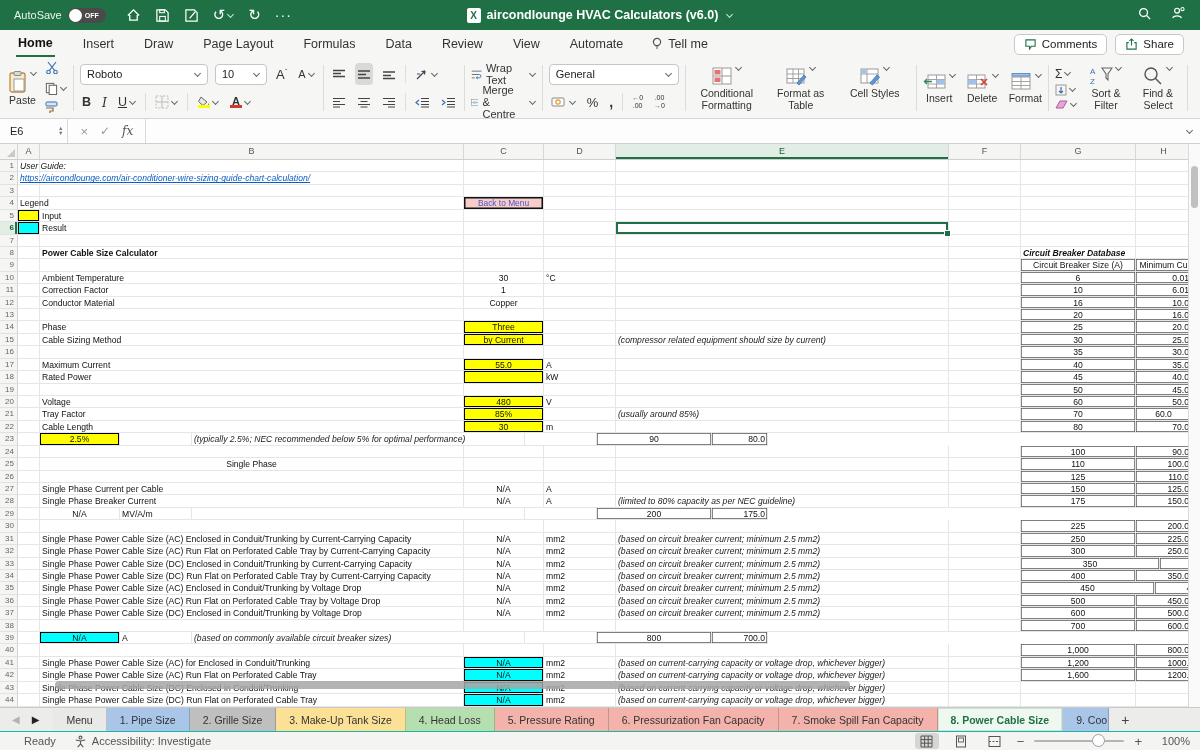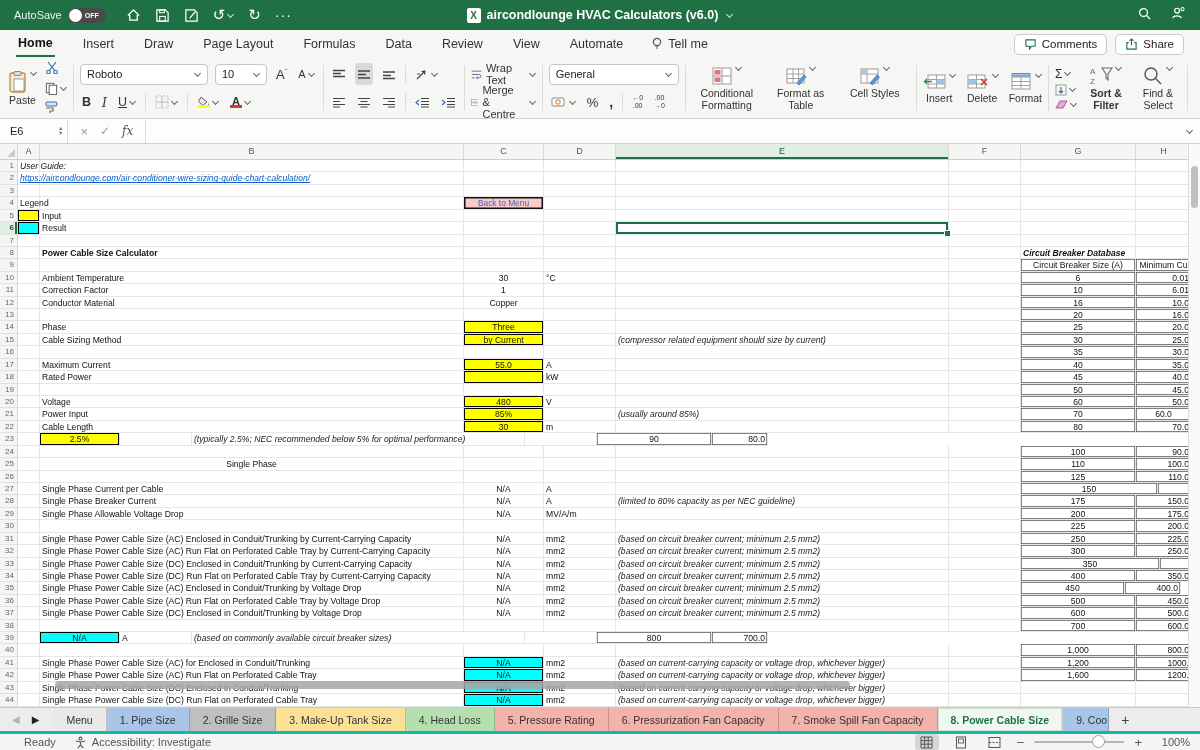--- a/index.html
+++ b/index.html
@@ -86,21 +86,21 @@
 
   
   .tabbar { height:24px; background:#ececea; border-top:1px solid #c9c9c9; display:flex; align-items:stretch; }
   .tabarrows { display:flex; align-items:center; gap:12px; padding:0 14px 0 12px; font-size:10px; }
   .stabs { display:flex; align-items:stretch; overflow:hidden; }
   .stab { display:flex; align-items:center; justify-content:center; padding:0 13px; font-size:10.5px; color:#333; border-right:1px solid rgba(0,0,0,0.18); white-space:nowrap; overflow:hidden; }
   .stab.active { font-weight:bold; color:#1f7145; box-shadow:inset 0 0 0 1px #cfe2d5; }
   .addtab { display:flex; align-items:center; padding:0 12px; font-size:14px; color:#444; }
 
   
-  .statusbar { height:19px; background:#f4f4f2; border-top:3px solid #14b8a6; display:flex; align-items:center; font-size:11px; color:#555; padding:6px 10px; }
+  .statusbar { height:19px; background:#f4f4f2; border-top:1px solid #14b8a6; display:flex; align-items:center; font-size:11px; color:#555; padding:6px 10px; }
   .sb-left { display:flex; align-items:center; gap:18px; padding-left:14px; }
   .sb-item { display:flex; align-items:center; gap:5px; }
   .sb-right { margin-left:auto; display:flex; align-items:center; gap:10px; }
   .viewic { width:24px; height:16px; display:flex; align-items:center; justify-content:center; border-radius:3px; }
   .viewic.selected { background:#d6d6d4; }
   .zoomtrack { width:90px; height:2px; background:#b5b5b5; position:relative; border-radius:1px; }
   .zoomknob { position:absolute; left:58px; top:-6px; width:13px; height:13px; border-radius:50%; background:#fff; border:1px solid #a0a0a0; }
   .zsign { font-size:13px; color:#555; }
 </style>
 </head>
@@ -499,21 +499,21 @@
     </div>
     <div class="bigbtn">
       <span style="display:flex;align-items:flex-start;">
           <svg width="24" height="22" viewBox="0 0 24 22">
             <text x="1" y="9" font-size="8" fill="#3d6fb4" font-family="sans-serif">A</text>
             <text x="1" y="19" font-size="8" fill="#3d6fb4" font-family="sans-serif">Z</text>
             <path d="M13 3 H23 L19 9 V15 L17 13 V9 Z" fill="none" stroke="#666" stroke-width="1.1"></path>
           </svg>
           <span class="chv"></span>
         </span>
-      <span class="lab2" style="width:46px;font-weight:bold;">Sort &amp; Filter</span>
+      <span class="lab2" style="width:46px;">Sort &amp; Filter</span>
     </div>
     <div class="bigbtn">
       <span style="display:flex;align-items:flex-start;">
           <svg width="22" height="22" viewBox="0 0 22 22">
             <circle cx="9" cy="9" r="6" fill="none" stroke="#555" stroke-width="1.4"></circle>
             <path d="M13.5 13.5 L19 19" stroke="#555" stroke-width="1.4"></path>
           </svg>
           <span class="chv"></span>
         </span>
       <span class="lab2" style="width:46px;">Find &amp; Select</span>
@@ -777,21 +777,21 @@
         <div class="cell ctr y" style="width: 80px;">480</div>
         <div class="cell" style="width: 72px;">V</div>
         <div class="cell" style="width: 333px;"></div>
         <div class="cell" style="width: 72px;"></div>
         <div class="cell db ctr" style="width: 115px;">60</div>
         <div class="cell db rt" style="width: 56px;">50.0</div>
       </div>
       <div class="grow">
         <div class="rn">21</div>
         <div class="cell" style="width: 22px;"></div>
-        <div class="cell" style="width: 424px;">Power Input</div>
+        <div class="cell" style="width: 424px;">Tray Factor</div>
         <div class="cell ctr y" style="width: 80px;">85%</div>
         <div class="cell" style="width: 72px;"></div>
         <div class="cell note" style="width: 333px;">(usually around 85%)</div>
         <div class="cell" style="width: 72px;"></div>
         <div class="cell db ctr" style="width: 115px;">70</div>
         <div class="cell db rt" style="width: 56px; text-align: center;">60.0</div>
       </div>
       <div class="grow">
         <div class="rn">22</div>
         <div class="cell" style="width: 22px;"></div>
@@ -847,38 +847,37 @@
         <div class="cell db rt" style="width: 56px;">110.0</div>
       </div>
       <div class="grow">
         <div class="rn">27</div>
         <div class="cell" style="width: 22px;"></div>
         <div class="cell" style="width: 424px;">Single Phase Current per Cable</div>
         <div class="cell ctr" style="width: 80px;">N/A</div>
         <div class="cell" style="width: 72px;">A</div>
         <div class="cell" style="width: 333px;"></div>
         <div class="cell" style="width: 72px;"></div>
-        <div class="cell db ctr" style="width: 137px;">150</div>
+        <div class="cell db ctr" style="width: 115px;">150</div>
         <div class="cell db rt" style="width: 56px;">125.0</div>
       </div>
       <div class="grow">
         <div class="rn">28</div>
         <div class="cell" style="width: 22px;"></div>
         <div class="cell" style="width: 424px;">Single Phase Breaker Current</div>
         <div class="cell ctr" style="width: 80px;">N/A</div>
         <div class="cell" style="width: 72px;">A</div>
         <div class="cell note" style="width: 333px;">(limited to 80% capacity as per NEC guideline)</div>
         <div class="cell" style="width: 72px;"></div>
         <div class="cell db ctr" style="width: 115px;">175</div>
         <div class="cell db rt" style="width: 56px;">150.0</div>
       </div>
       <div class="grow">
         <div class="rn">29</div>
         <div class="cell" style="width: 22px;"></div>
-        <div class="cell" style="width: 424px;">Single Phase Allowable Voltage Drop</div>
         <div class="cell ctr" style="width: 80px;">N/A</div>
         <div class="cell" style="width: 72px;">MV/A/m</div>
         <div class="cell" style="width: 333px;"></div>
         <div class="cell" style="width: 72px;"></div>
         <div class="cell db ctr" style="width: 115px;">200</div>
         <div class="cell db rt" style="width: 56px;">175.0</div>
       </div>
       <div class="grow">
         <div class="rn">30</div>
         <div class="cell" style="width: 22px;"></div>
@@ -935,21 +934,21 @@
         <div class="cell db rt" style="width: 56px;">350.0</div>
       </div>
       <div class="grow">
         <div class="rn">35</div>
         <div class="cell" style="width: 22px;"></div>
         <div class="cell" style="width: 424px;">Single Phase Power Cable Size (AC) Enclosed in Conduit/Trunking by Voltage Drop</div>
         <div class="cell ctr" style="width: 80px;">N/A</div>
         <div class="cell" style="width: 72px;">mm2</div>
         <div class="cell note" style="width: 333px;">(based on circuit breaker current; minimum 2.5 mm2)</div>
         <div class="cell" style="width: 72px;"></div>
-        <div class="cell db ctr" style="width: 104px;">450</div>
+        <div class="cell db ctr" style="width: 134px;">450</div>
         <div class="cell db rt" style="width: 56px;">400.0</div>
       </div>
       <div class="grow">
         <div class="rn">36</div>
         <div class="cell" style="width: 22px;"></div>
         <div class="cell" style="width: 424px;">Single Phase Power Cable Size (AC) Run Flat on Perforated Cable Tray by Voltage Drop</div>
         <div class="cell ctr" style="width: 80px;">N/A</div>
         <div class="cell" style="width: 72px;">mm2</div>
         <div class="cell note" style="width: 333px;">(based on circuit breaker current; minimum 2.5 mm2)</div>
         <div class="cell" style="width: 72px;"></div>

